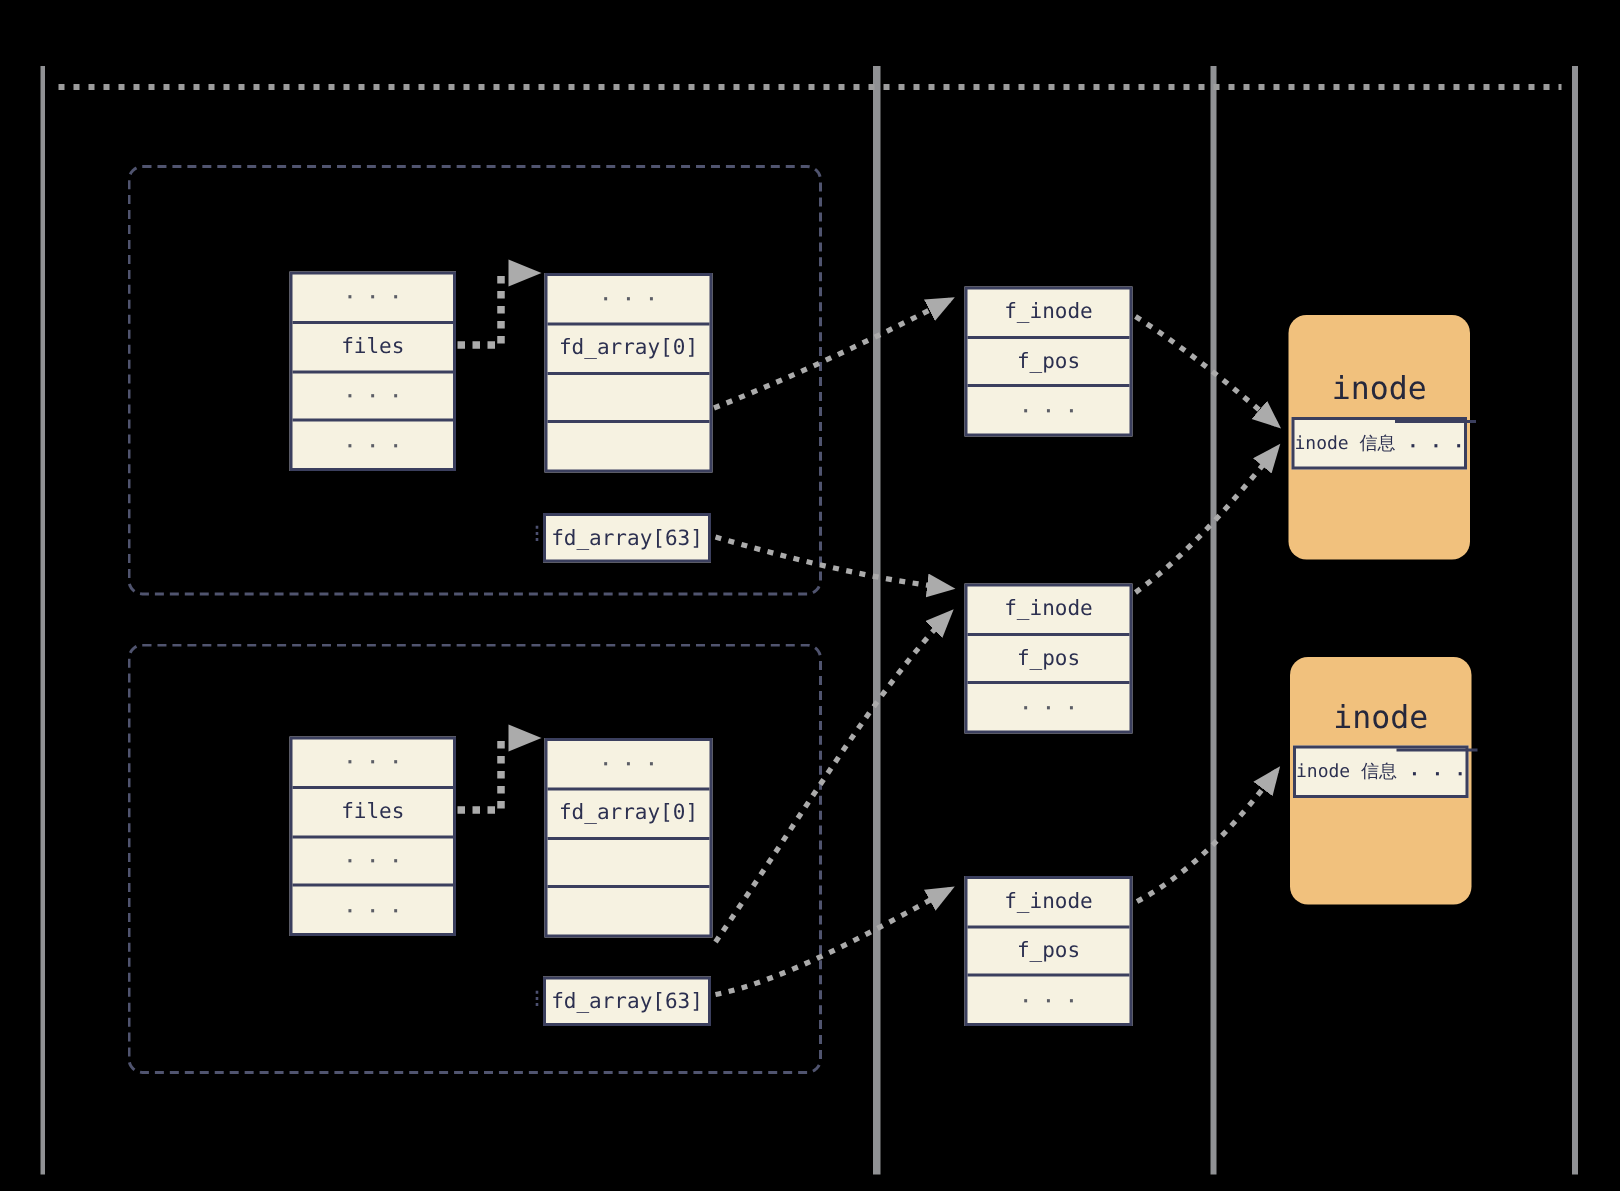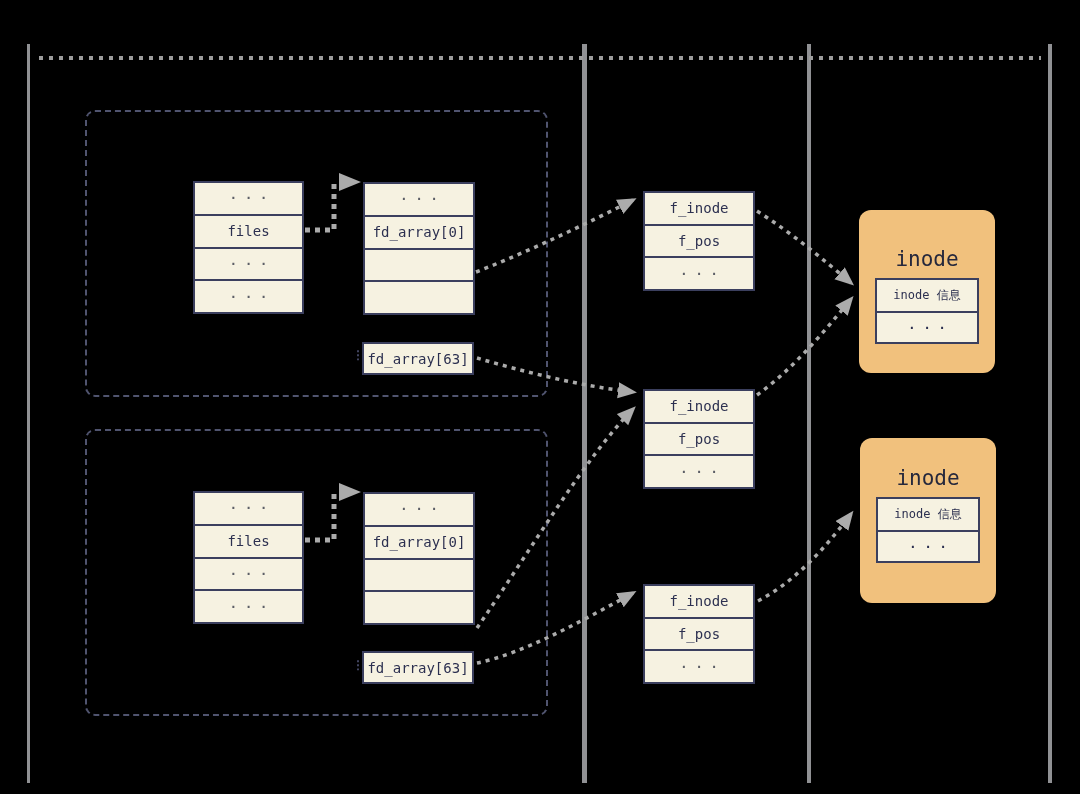--- a/index.html
+++ b/index.html
@@ -25,24 +25,24 @@
   .process-box{position:absolute;border:2px dashed var(--process_border);border-radius:10px;background:transparent}
 
   
   .struct{position:absolute;background:var(--box_fill);border:2px solid var(--box_border);display:flex;flex-direction:column}
   .struct .row{flex:1;display:flex;align-items:center;justify-content:center;
     font-size:14px;color:var(--text_dark);border-top:2px solid var(--box_border);white-space:nowrap}
   .struct .row:first-child{border-top:none}
   .row.dots{color:var(--dots_text);font-weight:bold;font-size:12px;letter-spacing:8px;text-indent:8px}
 
   
-  .inode{position:absolute;width:136px;background:var(--inode_fill);border-radius:12px;display:flex;flex-direction:column}
+  .inode{position:absolute;width:121px;background:var(--inode_fill);border-radius:12px;display:flex;flex-direction:column}
   .inode .title{display:flex;align-items:flex-end;justify-content:center;padding-bottom:7px;
     font-size:21px;color:var(--inode_title)}
-  .inode .body{margin:0 16px;border:2px solid var(--box_border);background:var(--box_fill);display:flex;flex-direction:column}
+  .inode .body{margin:0 2px;border:2px solid var(--box_border);background:var(--box_fill);display:flex;flex-direction:row}
   .inode .body .row{height:31px;display:flex;align-items:center;justify-content:center;
     font-size:12px;color:var(--text_dark);white-space:nowrap}
   .inode .body .row + .row{border-top:2px solid var(--box_border)}
 
   .more-mark{position:absolute;color:var(--more_mark);font-size:12px;line-height:10px;font-weight:bold}
 
   svg.overlay{position:absolute;left:0;top:0;pointer-events:none}
 </style>
 </head>
 <body>

